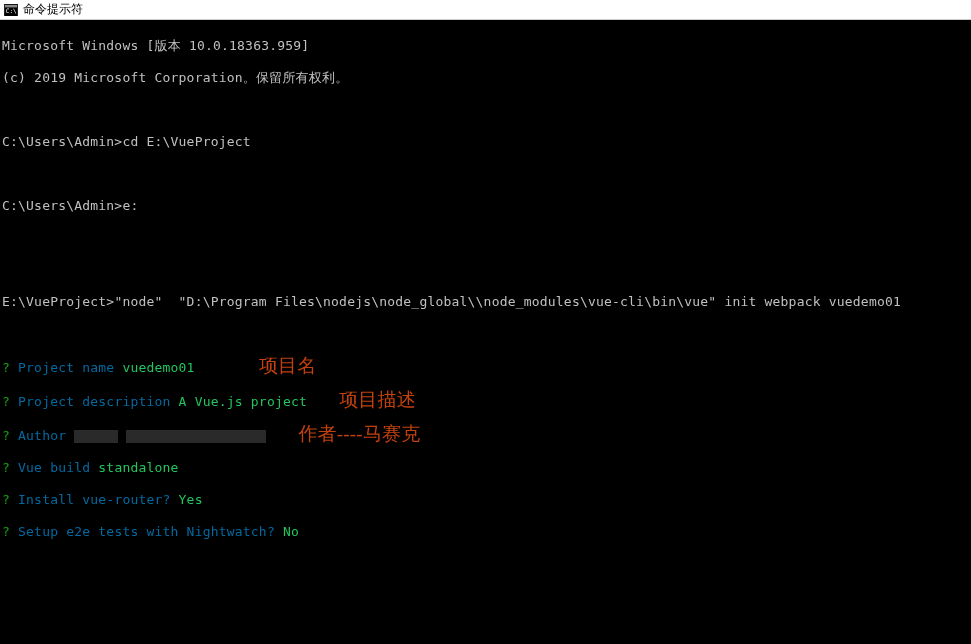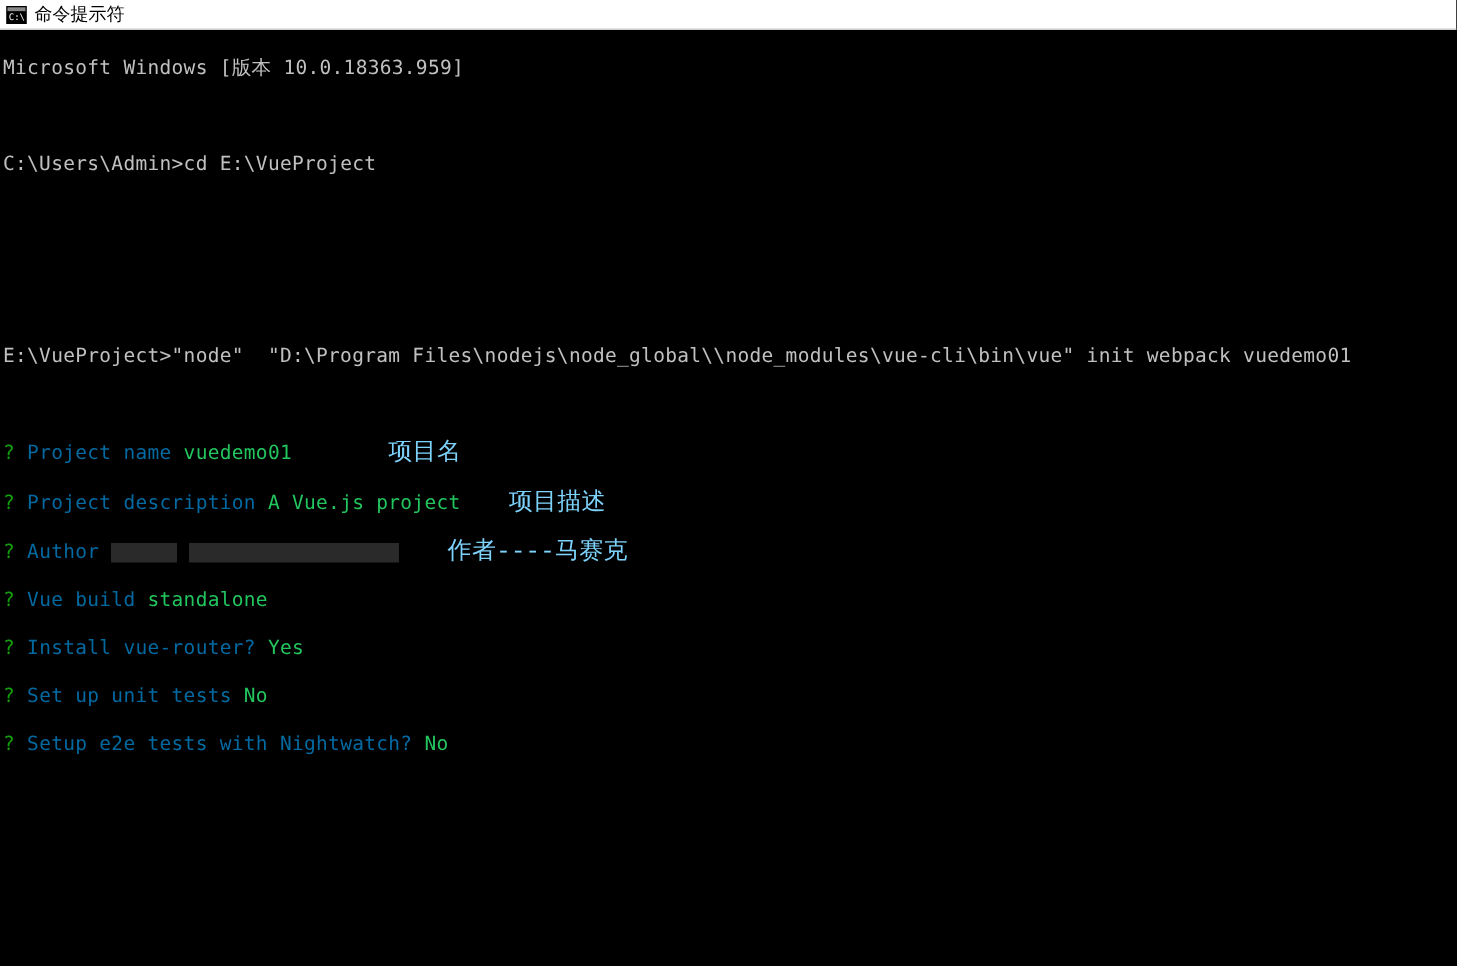--- a/index.html
+++ b/index.html
@@ -45,23 +45,23 @@
       padding: 2px 0 0 2px;
       line-height: 16px;
       white-space: pre;
       letter-spacing: 0.2px;
     }
     .white { color: #c0c0c0; }
     .bwhite { color: #0369a1; }
     .green { color: #13a10e; }
     .cyan { color: #22c55e; }
     .annotation {
-      color: #7dd3fc;
-      font-family: Liberation Mono, monospace;
-      font-size: 16px;
+      color: #c2410c;
+      font-family: Liberation Serif, serif;
+      font-size: 19px;
     }
     .author-redact1 {
       display: inline-block;
       width: 44px;
       height: 13px;
       background: #2a2a2a;
       vertical-align: middle;
     }
     .author-redact2 {
       display: inline-block;
@@ -84,33 +84,34 @@
       <rect x="0" y="0" width="16" height="14" fill="#000"></rect>
       <rect x="1" y="1" width="14" height="3" fill="#888"></rect>
       <text x="2" y="11" font-size="7" fill="#fff" font-family="monospace">C:\</text>
     </svg>
   </span>
   <span class="titlebar-text">命令提示符</span>
 </div>
 
 <div class="terminal">
 <span class="line white">Microsoft Windows [版本 10.0.18363.959]</span>
+<span class="line white">(c) 2019 Microsoft Corporation。保留所有权利。</span>
 <span class="line"> </span>
 <span class="line"><span class="white">C:\Users\Admin&gt;</span><span class="white">cd E:\VueProject</span></span>
 <span class="line"> </span>
+<span class="line"><span class="white">C:\Users\Admin&gt;</span><span class="white">e:</span></span>
 <span class="line"> </span>
 <span class="line"> </span>
 <span class="line"><span class="white">E:\VueProject&gt;</span><span class="white">"node"  "D:\Program Files\nodejs\node_global\\node_modules\vue-cli\bin\vue" init webpack vuedemo01</span></span>
 <span class="line"> </span>
 <span class="line"><span class="green">?</span><span class="bwhite"> Project name </span><span class="cyan">vuedemo01</span><span>        </span><span class="annotation">项目名</span></span>
 <span class="line"><span class="green">?</span><span class="bwhite"> Project description </span><span class="cyan">A Vue.js project</span><span>    </span><span class="annotation">项目描述</span></span>
 <span class="line"><span class="green">?</span><span class="bwhite"> Author </span><span class="author-redact1"></span> <span class="author-redact2"></span><span>    </span><span class="annotation">作者----马赛克</span></span>
 <span class="line"><span class="green">?</span><span class="bwhite"> Vue build </span><span class="cyan">standalone</span></span>
 <span class="line"><span class="green">?</span><span class="bwhite"> Install vue-router? </span><span class="cyan">Yes</span></span>
-<span class="line"><span class="green">?</span><span class="bwhite"> Set up unit tests </span><span class="cyan">No</span></span>
 <span class="line"><span class="green">?</span><span class="bwhite"> Setup e2e tests with Nightwatch? </span><span class="cyan">No</span></span>
 
 
 
 
 
 
 
 
 

